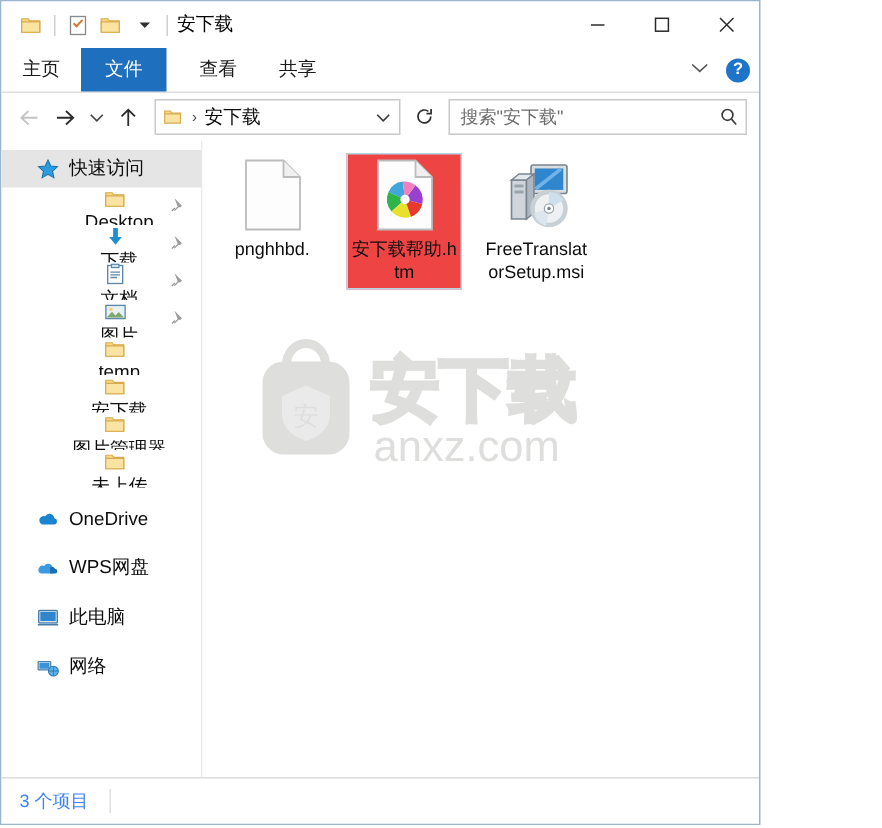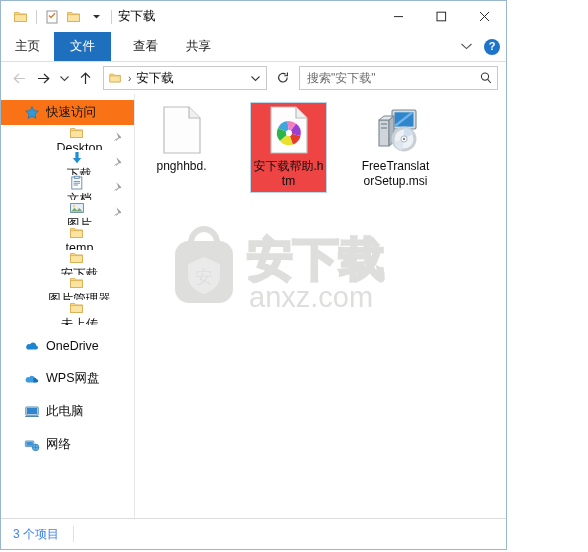--- a/index.html
+++ b/index.html
@@ -148,21 +148,21 @@
   }
   .nav-item {
     height: 25px;
     display: flex; align-items: center;
     padding-left: 6px;
     font-size: 12.5px;
     color: #0d0d0d;
     white-space: nowrap;
     position: relative;
   }
-  .nav-item.selected { background: #f97316; }
+  .nav-item.selected { background: #e5e5e5; }
   .nav-item.indent1 { padding-left: 24px; flex-direction: column; }
   .nav-item.indent-root { padding-left: 22px; }
   .nav-ico {
     width: 17px; height: 16px;
     display: flex; align-items: center; justify-content: center;
     margin-right: 6px; flex: 0 0 auto;
   }
   .nav-label { overflow: hidden; text-overflow: ellipsis; }
   .pin { position: absolute; right: 9px; top: 5px; }
   .nav-gap { height: 8px; }
@@ -170,21 +170,21 @@
   
   .content {
     flex: 1;
     position: relative;
     background: #ffffff;
     overflow: hidden;
   }
   .file-grid {
     display: flex;
     padding: 8px 0 0 8px;
-    position: relative; z-index: 2; gap: 19px;
+    position: relative; z-index: 2;
   }
   .file-item {
     width: 77px;
     padding: 4px 2px 4px 2px;
     display: flex; flex-direction: column; align-items: center;
     margin-right: 11px;
     box-sizing: border-box;
   }
   .file-item.selected {
     background: #ef4444;

